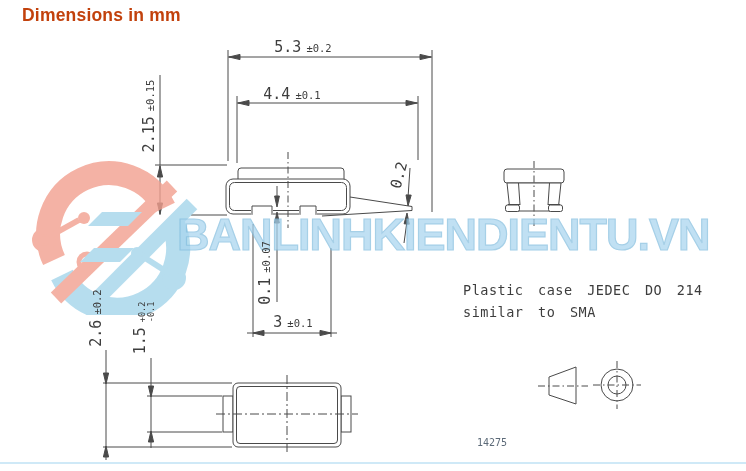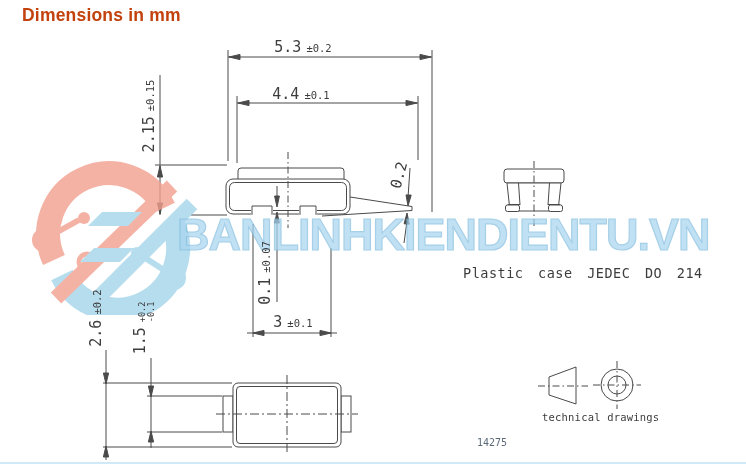--- a/index.html
+++ b/index.html
@@ -8,21 +8,21 @@
   .title{position:absolute;left:22px;top:5px;font-family:"Liberation Sans",sans-serif;
          font-weight:bold;font-size:17.5px;color:#c2410c;letter-spacing:.2px;}
   svg{position:absolute;left:0;top:0;}
   .dim{position:absolute;display:flex;align-items:baseline;justify-content:center;gap:5px;
        white-space:nowrap;color:#3d3d3d;}
   .dim .num{font-size:15px;}
   .dim .tol{font-size:10.5px;}
   .rot{transform:rotate(-90deg);}
   .rot02{transform:rotate(-75deg);}
   .stack{display:flex;flex-direction:column;font-size:8.5px;line-height:8.5px;}
-  .notes{position:absolute;left:463px;top:263px;font-size:13.5px;line-height:21.5px;
+  .notes{position:absolute;left:463px;top:280px;font-size:13.5px;line-height:21.5px;
          letter-spacing:.5px;word-spacing:6px;color:#3d3d3d;}
   .projnote{position:absolute;left:542px;top:411px;font-size:10.5px;line-height:13px;
             letter-spacing:.2px;color:#3d3d3d;}
   .docnum{position:absolute;left:477px;top:437px;font-size:10px;color:#5c6a78;}
   .wmtext{position:absolute;left:177px;top:209px;width:575px;overflow:hidden;
           font-family:"Liberation Sans",sans-serif;font-weight:bold;font-size:45px;
           letter-spacing:-1px;color:#a9d5ef;-webkit-text-stroke:1.2px #84bedf;
           opacity:.72;white-space:nowrap;}
   .wmlogo{opacity:.8;}
   .bottomrule{position:absolute;left:0;top:462px;width:746px;height:2px;background:#cfe9f7;}
@@ -144,21 +144,21 @@
   </svg>
 
   <div class="wmtext">BANLINHKIENDIENTU.VN</div>
 
   <div class="title">Dimensions in mm</div>
 
   <div class="dim" style="left:243px;top:38px;width:120px;">
     <span class="num">5.3</span>
     <span class="tol">±0.2</span>
   </div>
-  <div class="dim" style="left:241px;top:85px;width:120px;text-align:right;">
+  <div class="dim" style="left:232px;top:85px;width:120px;text-align:right;">
     <span class="num">4.4</span>
     <span class="tol">±0.1</span>
   </div>
   <div class="dim rot" style="left:99px;top:107px;width:100px;">
     <span class="num">2.15</span>
     <span class="tol">±0.15</span>
   </div>
   <div class="dim rot02" style="left:384px;top:166px;width:30px;">
     <span class="num">0.2</span>
   </div>
@@ -177,22 +177,22 @@
   <div class="dim rot" style="left:103px;top:316px;width:80px;">
     <span class="num">1.5</span>
     <span class="stack">
       <span>+0.2</span>
       <span>-0.1</span>
     </span>
   </div>
 
   <div class="notes">
     <div>Plastic case JEDEC DO 214</div>
+    <div>similar to SMA</div>
   </div>
 
   <div class="projnote">
-    <div>technical drawings</div>
   </div>
 
   <div class="docnum">14275</div>
 
   <div class="bottomrule"></div>
 </div>
 
 </body></html>

